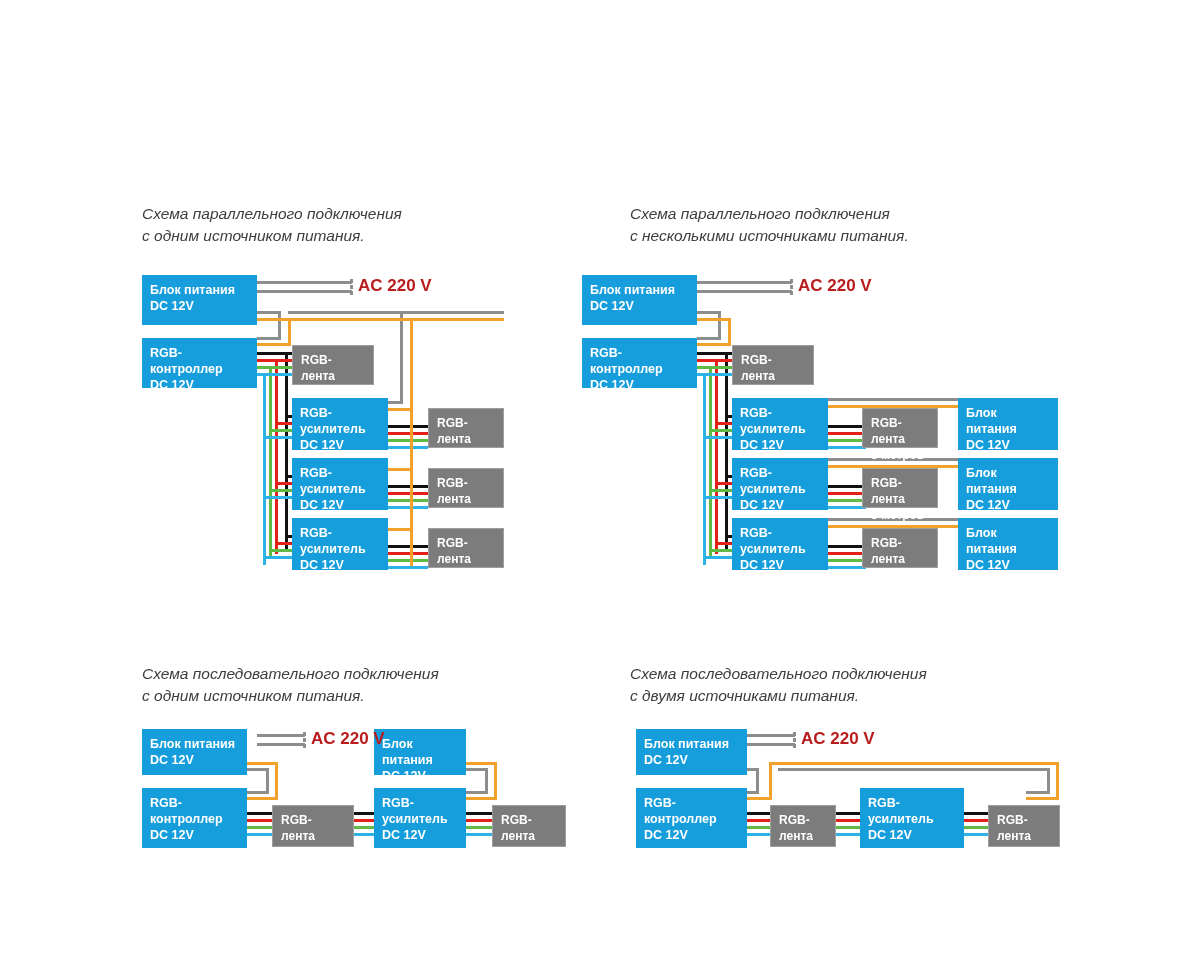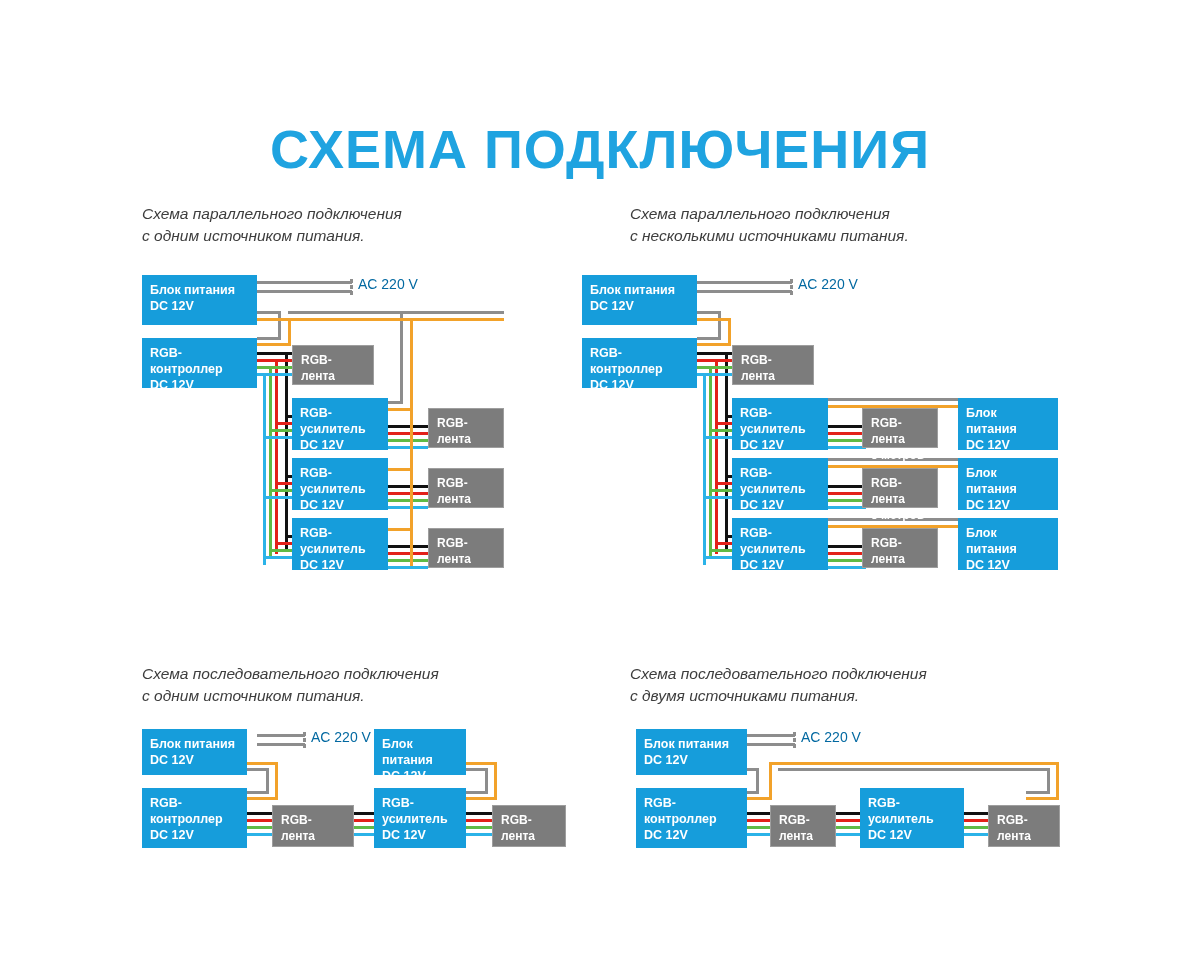--- a/index.html
+++ b/index.html
@@ -61,34 +61,33 @@
   .w.red{background:#e32119;}
   .w.green{background:#5fbb46;}
   .w.blue{background:#2bb3e8;}
   .w.orange{background:#f2a22a;}
   .w.grayw{background:#8d8d8d;}
   .w.front{z-index:8;}
   .w.mid{z-index:5;}
 
   .ac-label{
     position:absolute;
-    font-size:14px;
-    color:#0369a1;
-    font-weight:normal;
+    font-size:17px;
+    color:#b91c1c;
+    font-weight:bold;
     white-space:nowrap;
     z-index:7;
   }
   .ac-term{position:absolute;background:#8d8d8d;z-index:7;}
 </style>
 </head>
 <body>
 
 <div class="page">
 
-  <div class="title">СХЕМА ПОДКЛЮЧЕНИЯ</div>
 
   <div class="caption" style="left:142px;top:203px;">Схема параллельного подключения
 с одним источником питания.</div>
 
   <div class="diagram" style="left:0;top:0;width:600px;height:620px;">
 
     <div class="w grayw" style="left:257px;top:281px;width:95px;height:3px;"></div>
     <div class="w grayw" style="left:257px;top:290px;width:95px;height:3px;"></div>
     <div class="ac-term" style="left:350px;top:279px;width:3px;height:4px;"></div>
     <div class="ac-term" style="left:350px;top:285px;width:3px;height:4px;"></div>

